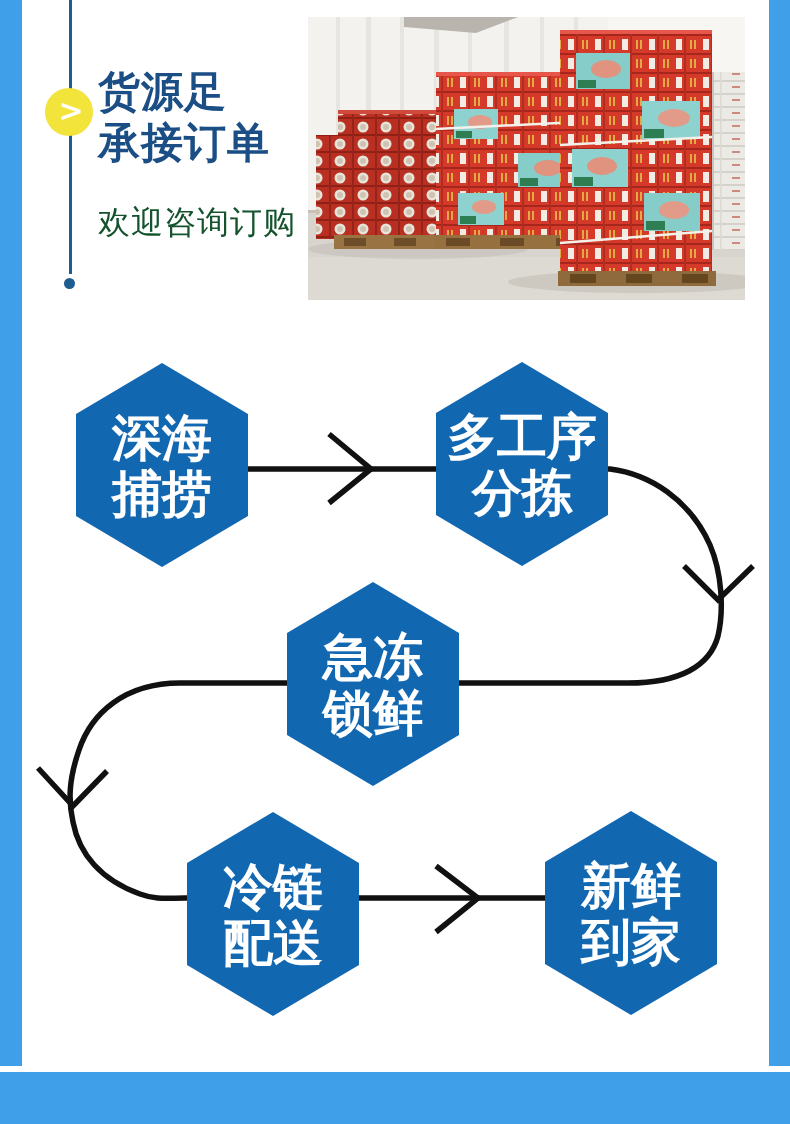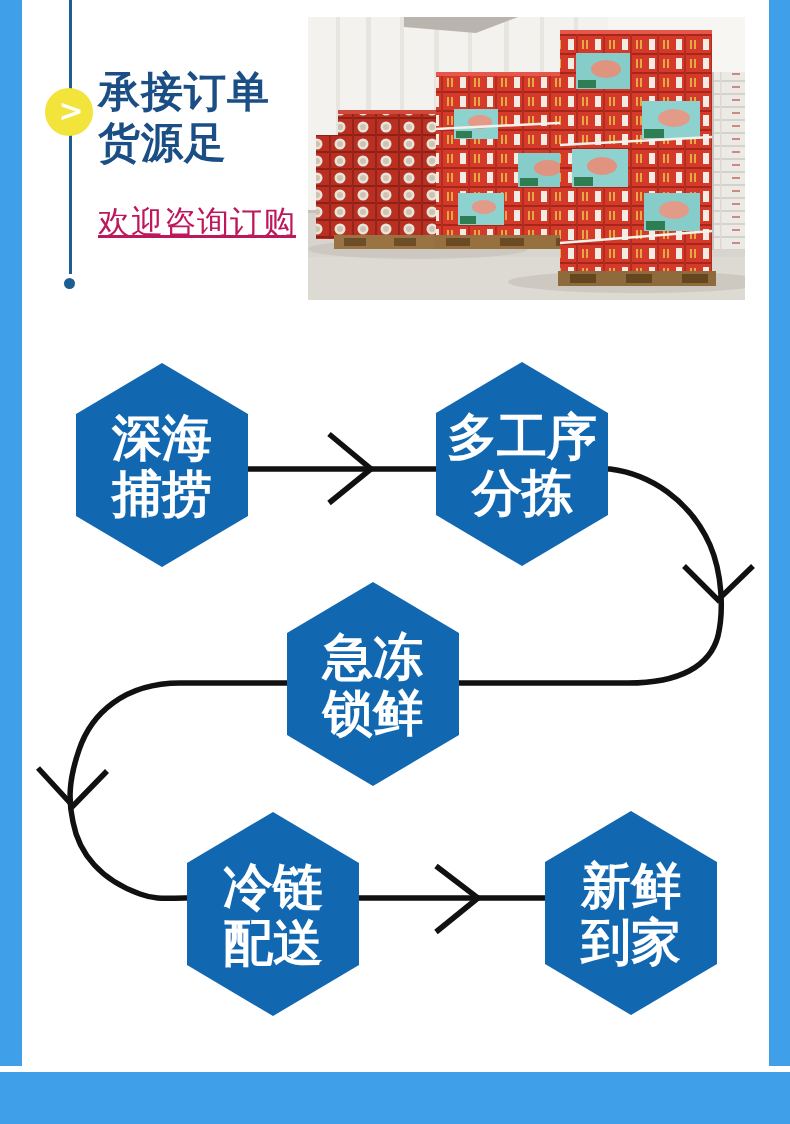--- a/index.html
+++ b/index.html
@@ -30,22 +30,22 @@
   }
 
   
   .title {
     position:absolute; left:98px; top:66px;
     font-size:42px; font-weight:bold; color:#1a4e85;
     line-height:51px; letter-spacing:1px; white-space:nowrap;
   }
   .subtitle {
     position:absolute; left:98px; top:201px;
-    font-size:32px; font-weight:normal; color:#be185d;
-    letter-spacing:1px; white-space:nowrap;text-decoration:underline;
+    font-size:32px; font-weight:normal; color:#14532d;
+    letter-spacing:1px; white-space:nowrap;
   }
 
   
   .photo {
     position:absolute; left:308px; top:17px; width:437px; height:283px;
     overflow:hidden; background:#f3f2ef;
   }
   .photo svg { display:block; width:437px; height:283px; }
 
   
@@ -68,22 +68,22 @@
   <div class="bottom-bar"></div>
 
   <div class="accent-line"></div>
   <div class="accent-dot"></div>
 
   <div class="bullet-circle">
     <span class="glyph">&gt;</span>
   </div>
 
   <div class="title">
+    <div>货源足</div>
     <div>承接订单</div>
-    <div>货源足</div>
   </div>
   <div class="subtitle">欢迎咨询订购</div>
 
   <div class="photo" role="img" aria-label="仓库中码放整齐的红色海鲜包装箱">
     <svg viewBox="0 0 437 283">
       <defs>
         <pattern id="pbRed" patternUnits="userSpaceOnUse" width="27" height="19">
           <rect width="27" height="19" fill="#d4392a"></rect>
           <rect y="17" width="27" height="2" fill="#a5261b"></rect>
           <rect x="25" width="2" height="19" fill="#b12d1f"></rect>

